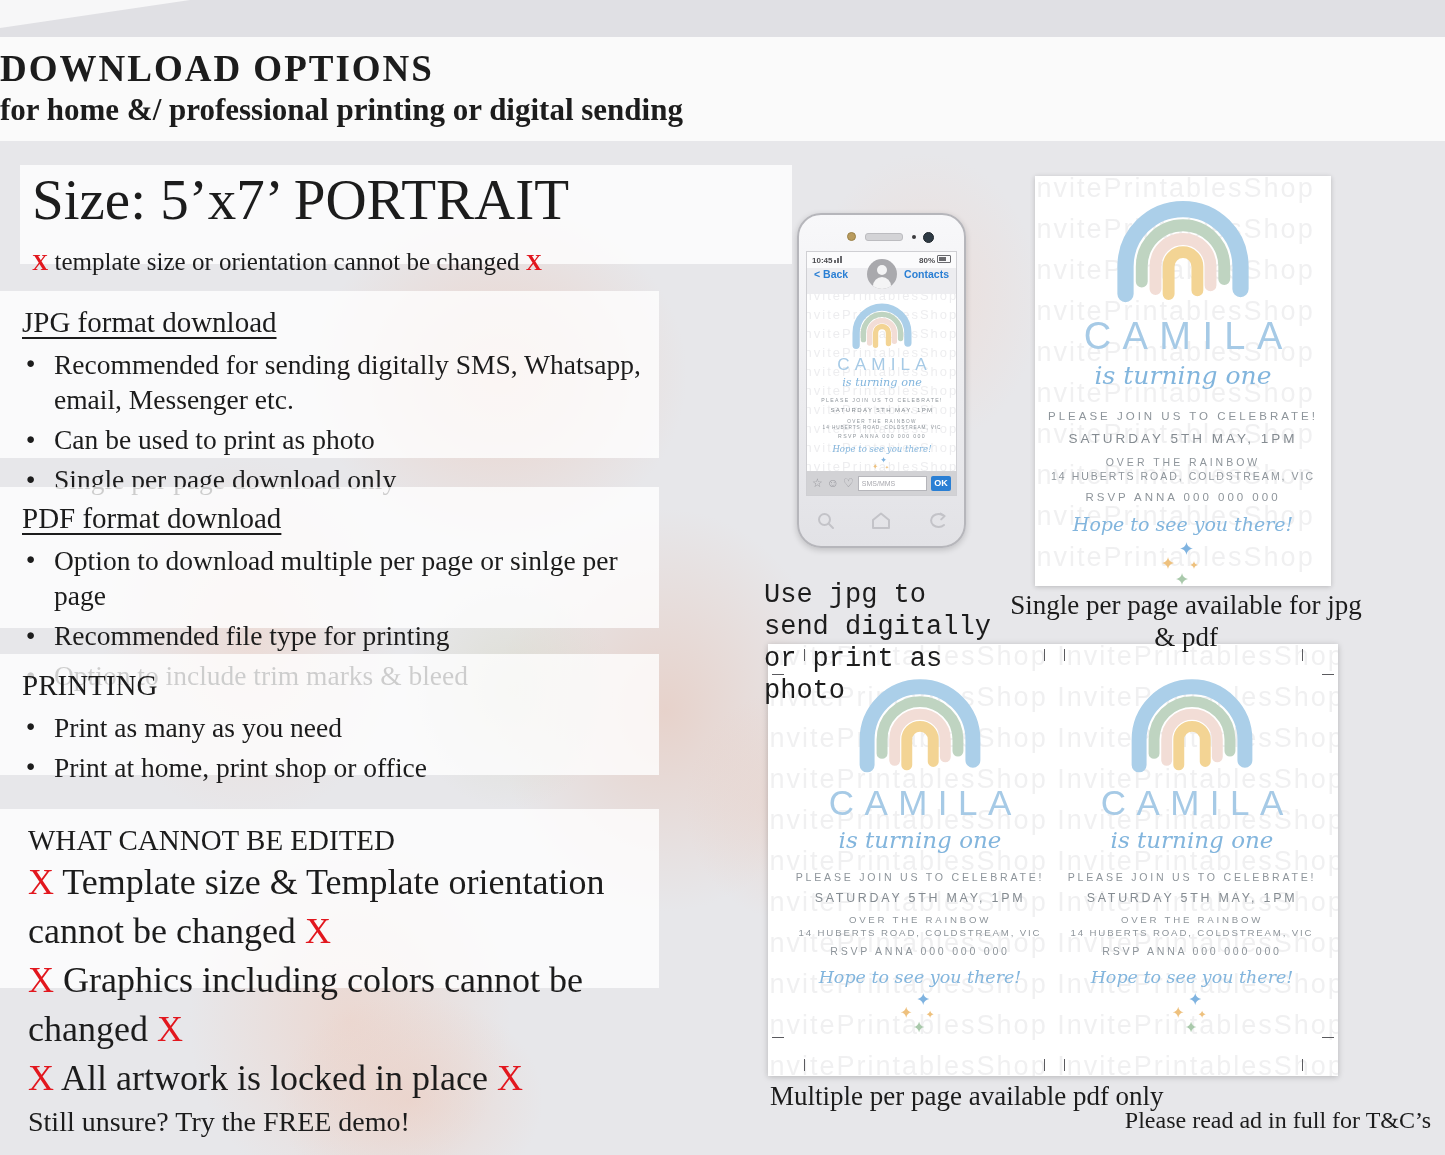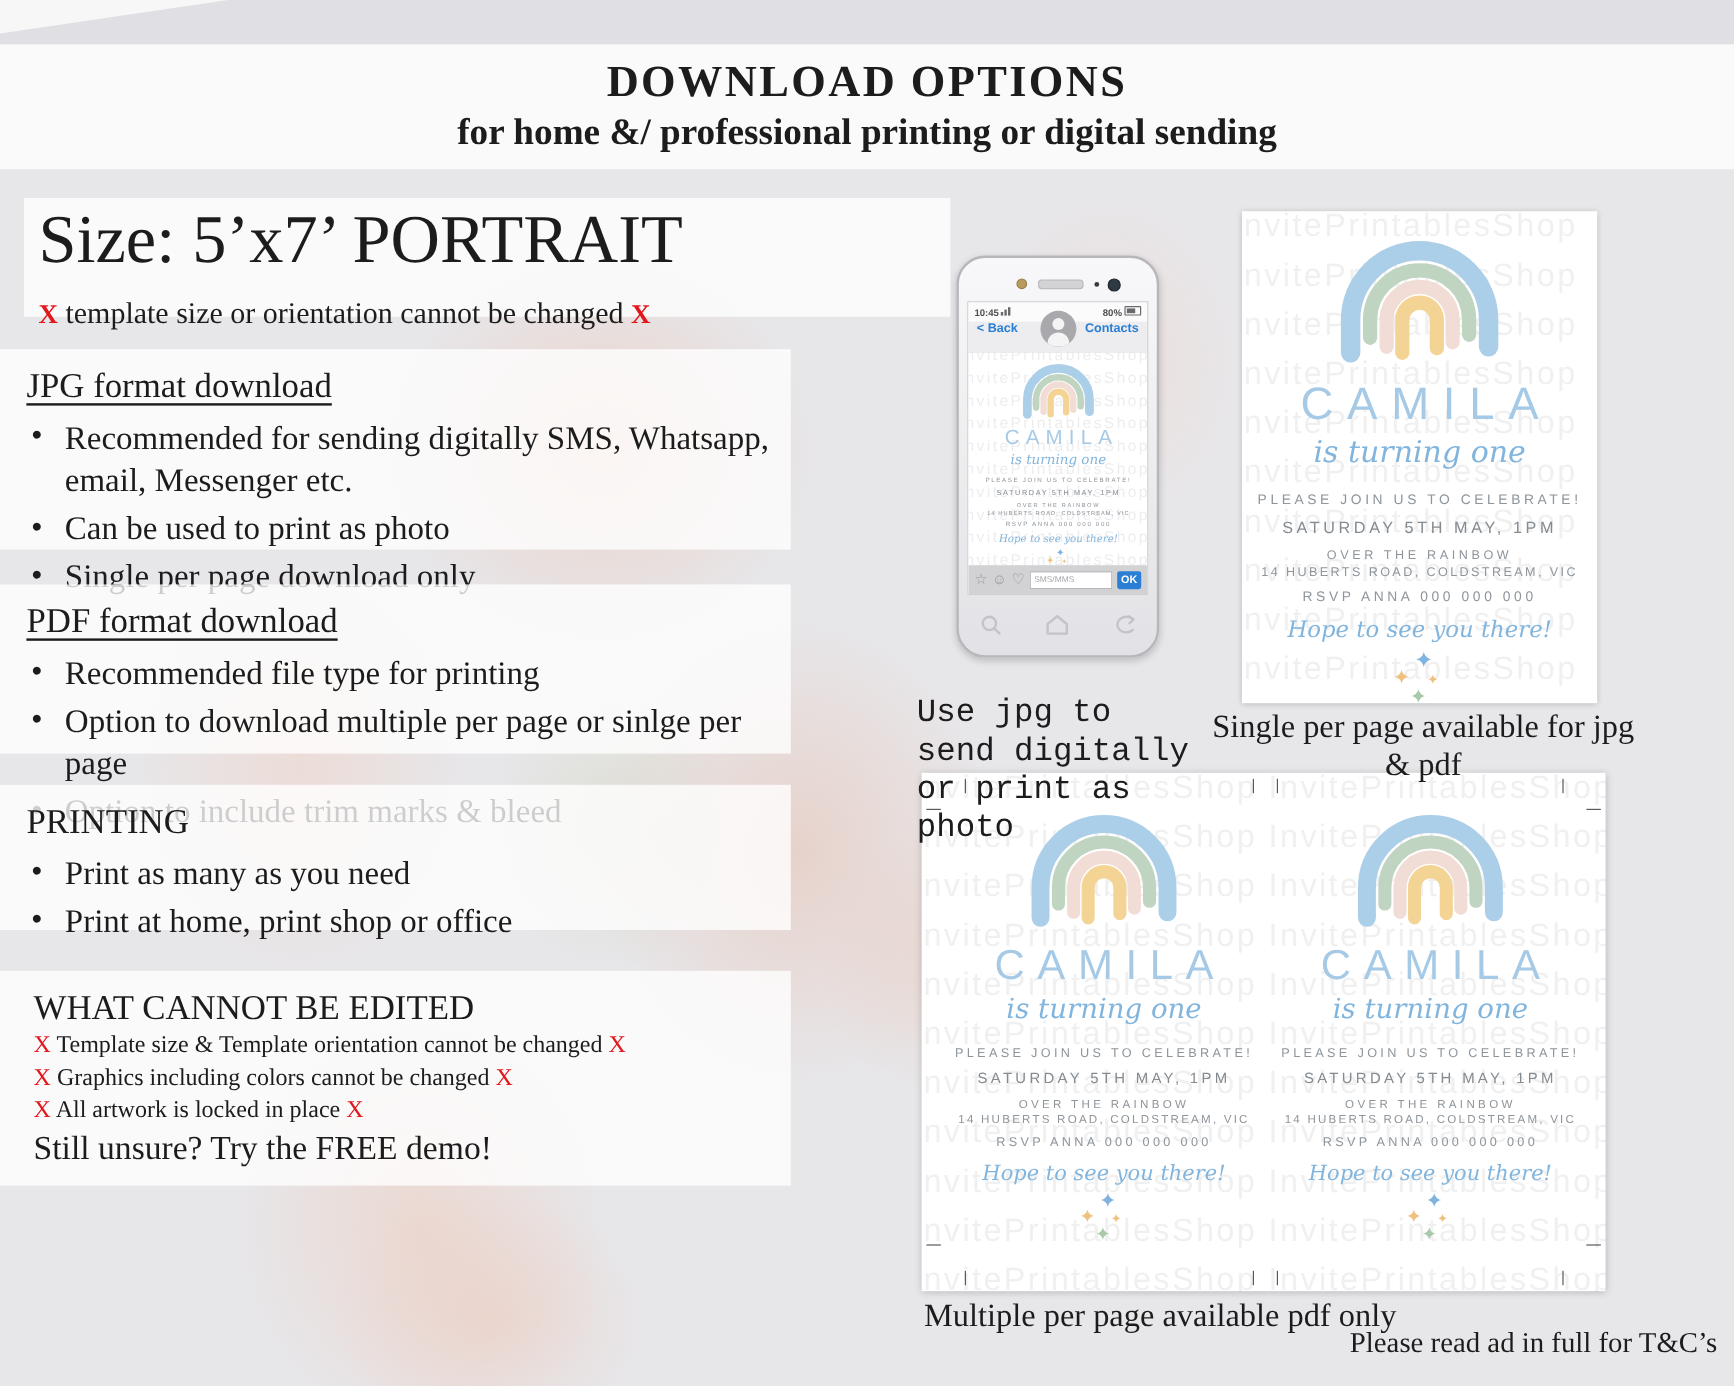--- a/index.html
+++ b/index.html
@@ -16,21 +16,21 @@
   .b4{left:120px;top:760px;width:460px;height:520px;background:radial-gradient(closest-side,rgba(238,206,193,.6),rgba(238,206,193,0) 70%);}
   .b5{left:760px;top:90px;width:330px;height:420px;background:radial-gradient(closest-side,rgba(240,214,204,.5),rgba(240,214,204,0) 70%);}
   .b6{left:360px;top:520px;width:300px;height:340px;background:radial-gradient(closest-side,rgba(208,208,180,.4),rgba(208,208,180,0) 70%);}
   .b7{left:220px;top:950px;width:380px;height:300px;background:radial-gradient(closest-side,rgba(236,203,190,.55),rgba(236,203,190,0) 70%);}
   .b8{left:640px;top:640px;width:300px;height:330px;background:radial-gradient(closest-side,rgba(233,201,188,.45),rgba(233,201,188,0) 70%);}
 
   .top-strip{left:0;top:0;width:1445px;height:37px;background:#e0e0e4;}
   .top-wedge{left:0;top:0;width:0;height:0;border-top:28px solid #f7f7f8;border-right:190px solid transparent;}
 
   
-  .header-band{left:0;top:37px;width:1445px;height:104px;background:#fafafa;text-align:center;}
+  .header-band{left:0;top:37px;width:1445px;height:104px;background:#fafafa;}
   .header-title{margin-top:10px;font-size:37px;font-weight:700;letter-spacing:2px;}
   .header-sub{margin-top:2px;font-size:31px;font-weight:700;}
 
   
   .band{background:rgba(255,255,255,0.78);}
   .size-band{left:20px;top:165px;width:772px;height:99px;padding-left:12px;box-sizing:border-box;}
   .size-title{font-size:57px;line-height:1.15;margin-top:2px;}
   .size-note{font-size:25px;margin-top:15px;}
   .rx-small{color:#e2171e;font-weight:700;font-size:.9em;}
   .rx{color:#e2171e;}
@@ -38,21 +38,21 @@
   .sec{left:0;width:659px;box-sizing:border-box;padding:14px 10px 0 22px;}
   .sec-jpg{top:291px;height:167px;}
   .sec-pdf{top:487px;height:141px;}
   .sec-print{top:654px;height:121px;}
   .sec-cannot{top:797px;height:179px;padding-left:28px;margin-top:12px;}
   .sec-head{font-size:29px;line-height:1.2;}
   .u{text-decoration:underline;text-underline-offset:5px;}
   ul.bullets{list-style:none;margin:7px 0 0 0;padding:0;font-size:27.5px;line-height:1.28;}
   ul.bullets li{position:relative;padding-left:32px;margin-bottom:5px;}
   ul.bullets li::before{content:"●";position:absolute;left:4px;top:.42em;font-size:.56em;}
-  .cannot-line{font-size:20px;line-height:1.36;}
+  .cannot-line{font-size:36px;line-height:1.36;}
   .cannot-foot{font-size:28px;line-height:1.36;}
 
   
   .phone{left:797px;top:213px;width:169px;height:335px;border-radius:24px;
          background:linear-gradient(180deg,#f8f8fa 0%,#ececef 55%,#e2e2e6 100%);
          border:2px solid #b6b6bb;box-sizing:border-box;box-shadow:0 2px 6px rgba(0,0,0,.18);}
   .cam-dot{left:48px;top:17px;width:7px;height:7px;border-radius:50%;background:#b99b5e;border:1px solid #9a8148;}
   .speaker{left:66px;top:18px;width:36px;height:6px;border-radius:3px;background:#d3d3d6;border:1px solid #bcbcc0;}
   .sensor1{left:113px;top:20px;width:4px;height:4px;border-radius:50%;background:#3a3a3e;}
   .sensor2{left:124px;top:17px;width:9px;height:9px;border-radius:50%;background:#2e3a44;border:1px solid #20262c;}
@@ -162,22 +162,22 @@
   <ul class="bullets">
     <li>Recommended for sending digitally SMS, Whatsapp, email, Messenger etc.</li>
     <li>Can be used to print as photo</li>
     <li>Single per page download only</li>
   </ul>
 </section>
 
 <section class="abs band sec sec-pdf">
   <div class="sec-head u">PDF format download</div>
   <ul class="bullets">
+    <li>Option to download multiple per page or sinlge per page</li>
     <li>Recommended file type for printing</li>
-    <li>Option to download multiple per page or sinlge per page</li>
     <li>Option to include trim marks &amp; bleed</li>
   </ul>
 </section>
 
 <section class="abs band sec sec-print">
   <div class="sec-head">PRINTING</div>
   <ul class="bullets">
     <li>Print as many as you need</li>
     <li>Print at home, print shop or office</li>
   </ul>

